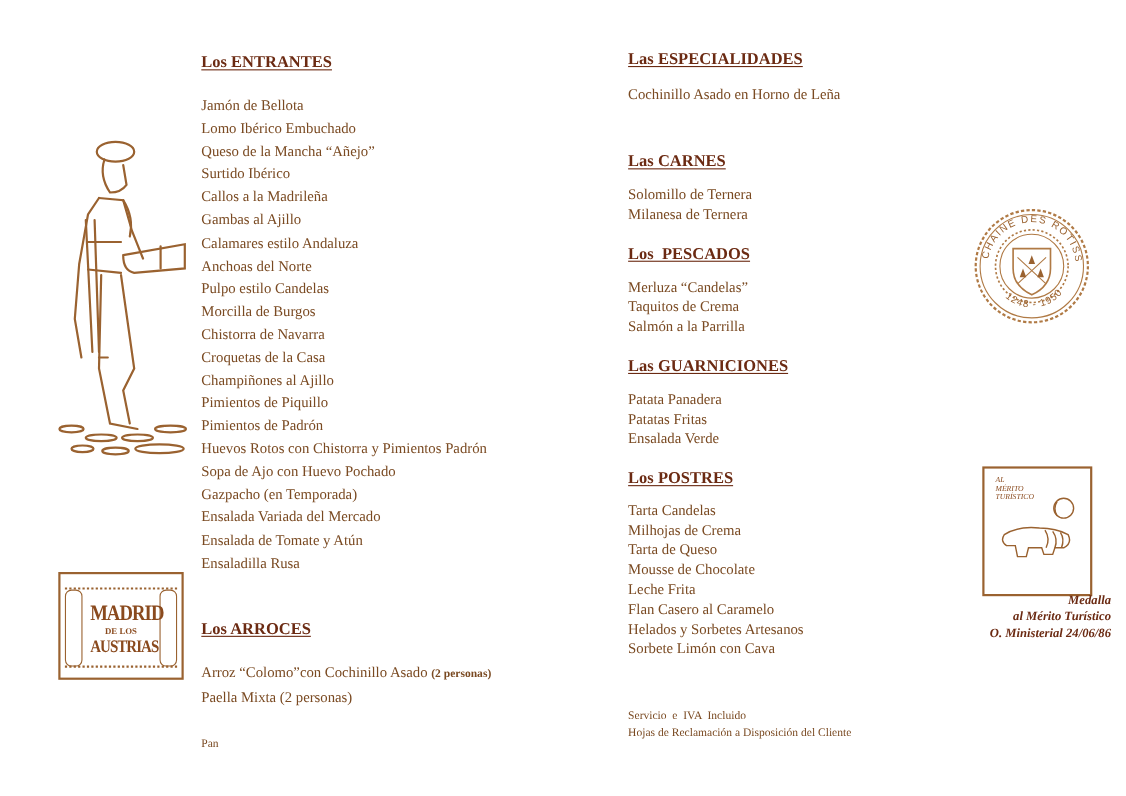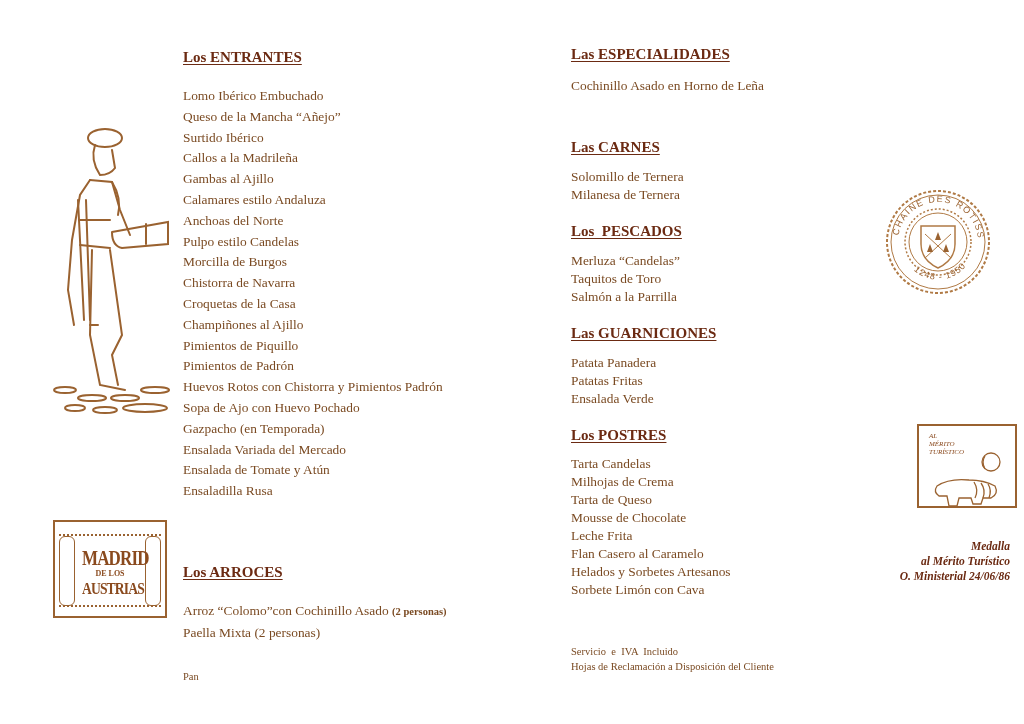--- a/index.html
+++ b/index.html
@@ -63,20 +63,21 @@
   <div style="position:absolute;left:4px;bottom:4px;right:4px;height:5px;border-top:2px dotted #9a6230;"></div>
   <div style="position:absolute;left:22px;right:22px;top:26px;">
     <div style="font-size:20px;font-weight:bold;line-height:20px;letter-spacing:-1px;transform:scaleX(0.85);">MADRID</div>
     <div style="font-size:8px;line-height:12px;font-weight:bold;">DE LOS</div>
     <div style="font-size:16px;font-weight:bold;line-height:18px;letter-spacing:-1px;transform:scaleX(0.85);">AUSTRIAS</div>
   </div>
 </div>
 
 <div class="abs heading" style="left:183px;top:49px;">Los ENTRANTES</div>
 <ul class="abs" style="left:183px;top:86px;">
+  <li class="item">Jamón de Bellota</li>
   <li class="item">Lomo Ibérico Embuchado</li>
   <li class="item">Queso de la Mancha “Añejo”</li>
   <li class="item">Surtido Ibérico</li>
   <li class="item">Callos a la Madrileña</li>
   <li class="item">Gambas al Ajillo</li>
   <li class="item">Calamares estilo Andaluza</li>
   <li class="item">Anchoas del Norte</li>
   <li class="item">Pulpo estilo Candelas</li>
   <li class="item">Morcilla de Burgos</li>
   <li class="item">Chistorra de Navarra</li>
@@ -111,21 +112,21 @@
 
 <div class="abs heading" style="left:571px;top:139px;">Las CARNES</div>
 <ul class="abs" style="left:571px;top:168px;">
   <li class="item-r">Solomillo de Ternera</li>
   <li class="item-r">Milanesa de Ternera</li>
 </ul>
 
 <div class="abs heading" style="left:571px;top:223px;">Los  PESCADOS</div>
 <ul class="abs" style="left:571px;top:252px;">
   <li class="item-r">Merluza “Candelas”</li>
-  <li class="item-r">Taquitos de Toro</li>
+  <li class="item-r">Taquitos de Crema</li>
   <li class="item-r">Salmón a la Parrilla</li>
 </ul>
 
 <div class="abs heading" style="left:571px;top:325px;">Las GUARNICIONES</div>
 <ul class="abs" style="left:571px;top:354px;">
   <li class="item-r">Patata Panadera</li>
   <li class="item-r">Patatas Fritas</li>
   <li class="item-r">Ensalada Verde</li>
 </ul>
 
@@ -167,21 +168,21 @@
     </defs>
     <text font-family="Liberation Sans, sans-serif" font-size="9" fill="#9a6230" letter-spacing="1.5">
       <textPath href="#sealArcTop" startOffset="5%">CHAINE DES ROTISSEURS</textPath>
     </text>
     <text font-family="Liberation Sans, sans-serif" font-size="9" fill="#9a6230" letter-spacing="1">
       <textPath href="#sealArcBot" startOffset="18%">1248 - 1950</textPath>
     </text>
   </svg>
 </div>
 
-<div class="abs" style="left:917px;top:424px;width:100px;height:84px;border:2px solid #9a6230;box-sizing:border-box;padding-left:21px;">
+<div class="abs" style="left:893px;top:424px;width:100px;height:118px;border:2px solid #9a6230;box-sizing:border-box;padding-left:21px;">
   <div style="position:absolute;left:10px;top:6px;font-size:7px;line-height:8px;color:#8a4a1e;font-style:italic;">
     <div>AL</div>
     <div>MÉRITO</div>
     <div>TURÍSTICO</div>
   </div>
   <svg width="96" height="94" viewBox="0 0 96 94" style="position:absolute;left:0;top:0;">
     <g fill="none" stroke="#9a6230" stroke-width="1.3">
       <circle cx="72" cy="36" r="9"></circle>
       <path d="M66 30 Q62 36 66 43"></path>
       <path d="M18 60 Q30 52 50 54 Q65 54 76 60 Q80 68 72 72 L64 72 L62 78 L54 78 L52 72 L40 72 L38 80 L30 80 L28 70 L20 70 Q14 66 18 60 Z"></path>

